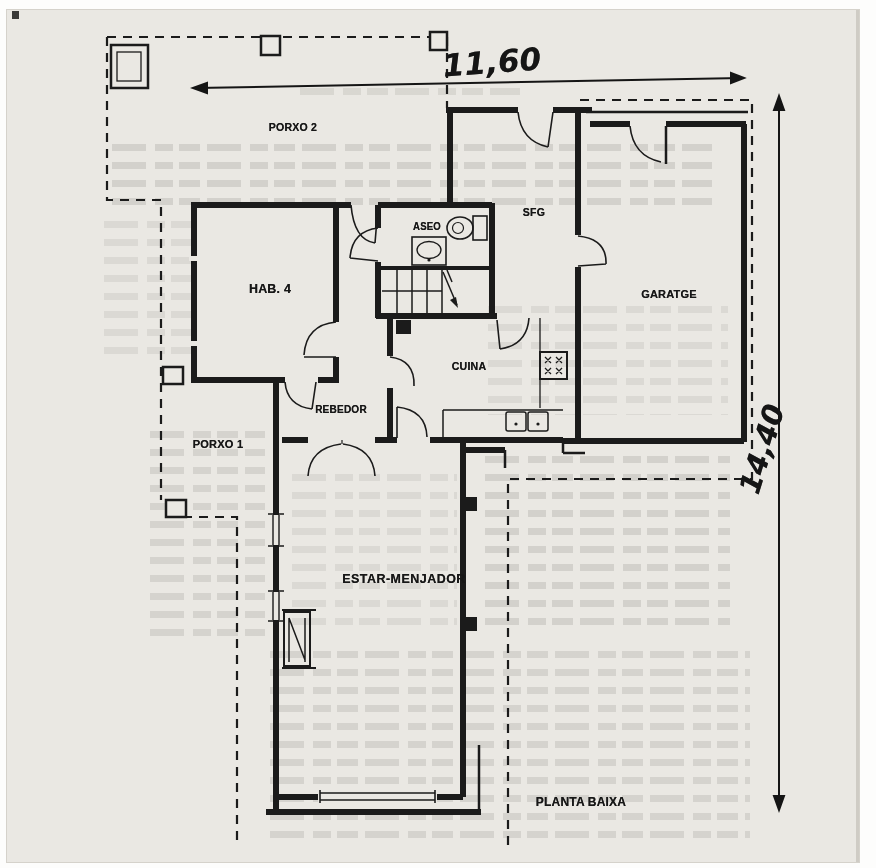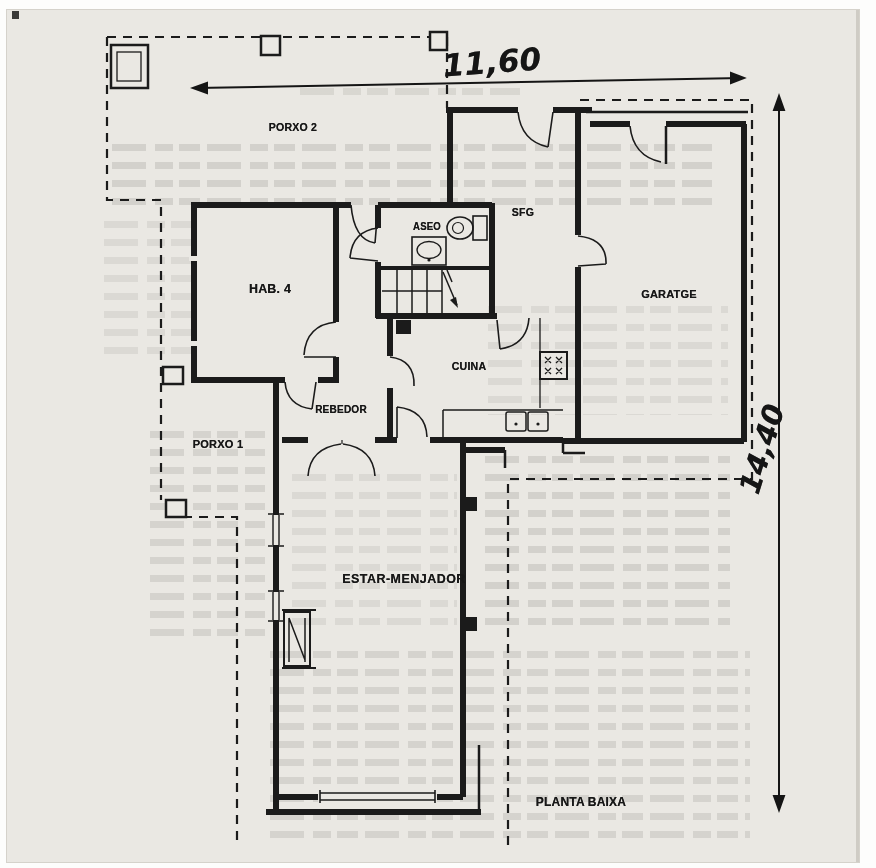--- a/index.html
+++ b/index.html
@@ -168,21 +168,21 @@
       <g stroke="#1b1b1b" stroke-width="1.6" fill="none">
         <path d="M268,514 H284 M268,546 H284 M268,591 H284 M268,621 H284"></path>
         <path d="M320,790 V803 M435,790 V803"></path>
       </g>
     </g>
   </svg>
 
   <div class="room-label" style="left:293px;top:127px;font-size:11px;">PORXO 2</div>
   <div class="room-label" style="left:270px;top:288px;font-size:13px;">HAB. 4</div>
   <div class="room-label" style="left:427px;top:226px;font-size:10px;">ASEO</div>
-  <div class="room-label" style="left:523px;top:212px;font-size:11px;">SFG</div>
+  <div class="room-label" style="left:534px;top:212px;font-size:11px;">SFG</div>
   <div class="room-label" style="left:669px;top:294px;font-size:11.5px;">GARATGE</div>
   <div class="room-label" style="left:469px;top:366px;font-size:11px;">CUINA</div>
   <div class="room-label" style="left:341px;top:409px;font-size:10.5px;">REBEDOR</div>
   <div class="room-label" style="left:218px;top:444px;font-size:11.5px;">PORXO 1</div>
   <div class="room-label" style="left:404px;top:578px;font-size:13px;letter-spacing:.5px;">ESTAR-MENJADOR</div>
   <div class="room-label" style="left:581px;top:802px;font-size:12.5px;">PLANTA BAIXA</div>
 
   <div class="dim-label" style="left:492px;top:62px;font-size:31px;transform:translate(-50%,-50%) rotate(-4deg);">11,60</div>
   <div class="dim-label" style="left:762px;top:449px;font-size:29px;transform:translate(-50%,-50%) rotate(-73deg);">14,40</div>
 </div>

